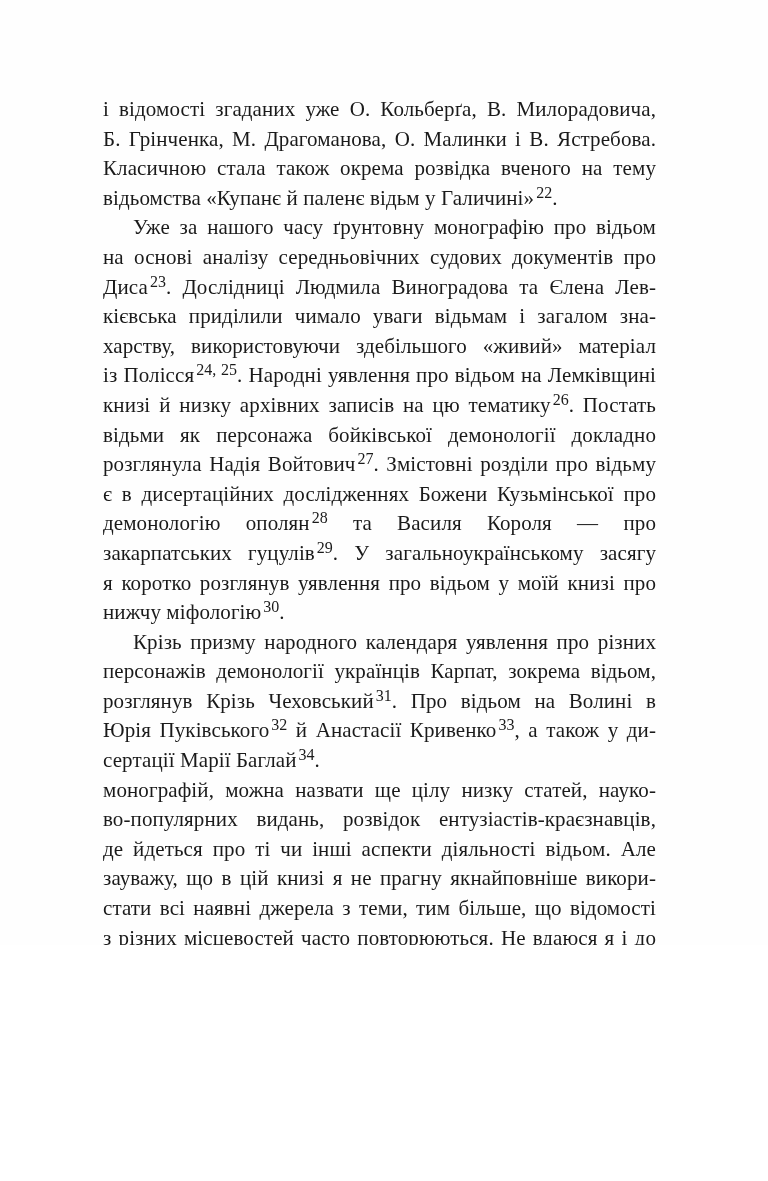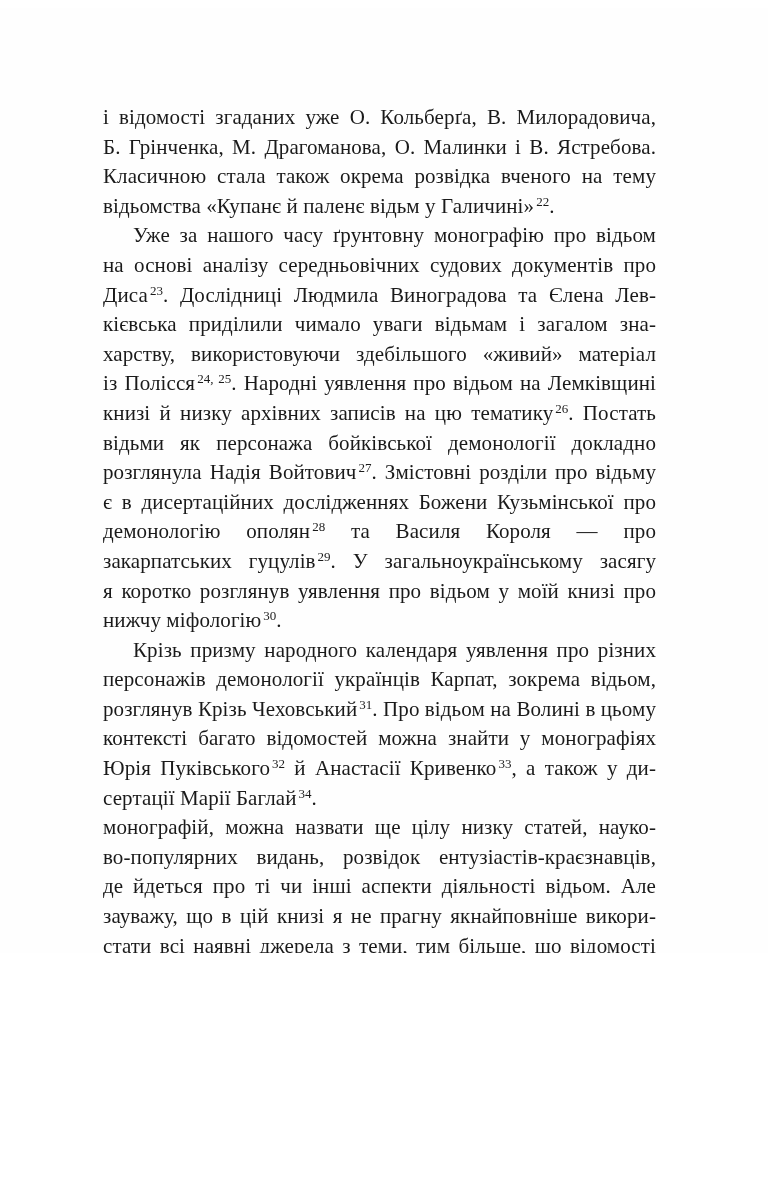--- a/index.html
+++ b/index.html
@@ -7,21 +7,20 @@
     padding: 0;
     background: #ffffff;
   }
   .page {
     position: relative;
     width: 768px;
     height: 945px;
     background: #fefefe;
     overflow: hidden;
     font-family: "Liberation Serif", "DejaVu Serif", serif;
-    margin-top: 8px;
   }
   .text-block {
     position: absolute;
     left: 103px;
     top: 95px;
     width: 553px;
     font-size: 21px;
     line-height: 29.6px;
     color: #1a1a1a;
     letter-spacing: 0.1px;
@@ -36,21 +35,21 @@
     text-align: justify;
     text-align-last: justify;
   }
   .line.last {
     text-align-last: left;
   }
   .line.indent {
     text-indent: 30px;
   }
   sup.fnref {
-    font-size: 13px;
+    font-size: 16px;
     line-height: 0;
     vertical-align: baseline;
     position: relative;
     top: -7px;
     margin-left: 2px;
     letter-spacing: 0;
   }
   .page-number {
     position: absolute;
     left: 596px;
@@ -86,21 +85,20 @@
         <div class="line"><span>є в дисертаційних дослідженнях Божени Кузьмінської про</span></div>
         <div class="line"><span>демонологію ополян</span><sup class="fnref">28</sup><span> та Василя Короля — про демонологію</span></div>
         <div class="line"><span>закарпатських гуцулів</span><sup class="fnref">29</sup><span>. У загальноукраїнському засягу</span></div>
         <div class="line"><span>я коротко розглянув уявлення про відьом у моїй книзі про</span></div>
         <div class="line last"><span>нижчу міфологію</span><sup class="fnref">30</sup><span>.</span></div>
       </div>
       <div class="paragraph">
         <div class="line indent"><span>Крізь призму народного календаря уявлення про різних</span></div>
         <div class="line"><span>персонажів демонології українців Карпат, зокрема відьом,</span></div>
         <div class="line"><span>розглянув Крізь Чеховський</span><sup class="fnref">31</sup><span>. Про відьом на Волині в цьому</span></div>
-        <div class="line"><span>контексті багато відомостей можна знайти у монографіях</span></div>
         <div class="line"><span>Юрія Пуківського</span><sup class="fnref">32</sup><span> й Анастасії Кривенко</span><sup class="fnref">33</sup><span>, а також у ди-</span></div>
         <div class="line last"><span>сертації Марії Баглай</span><sup class="fnref">34</sup><span>.</span></div>
       </div>
       <div class="paragraph">
         <div class="line"><span>монографій, можна назвати ще цілу низку статей, науко-</span></div>
         <div class="line"><span>во-популярних видань, розвідок ентузіастів-краєзнавців,</span></div>
         <div class="line"><span>де йдеться про ті чи інші аспекти діяльності відьом. Але</span></div>
         <div class="line"><span>зауважу, що в цій книзі я не прагну якнайповніше викори-</span></div>
         <div class="line"><span>стати всі наявні джерела з теми, тим більше, що відомості</span></div>
         <div class="line"><span>з різних місцевостей часто повторюються. Не вдаюся я і до</span></div>

